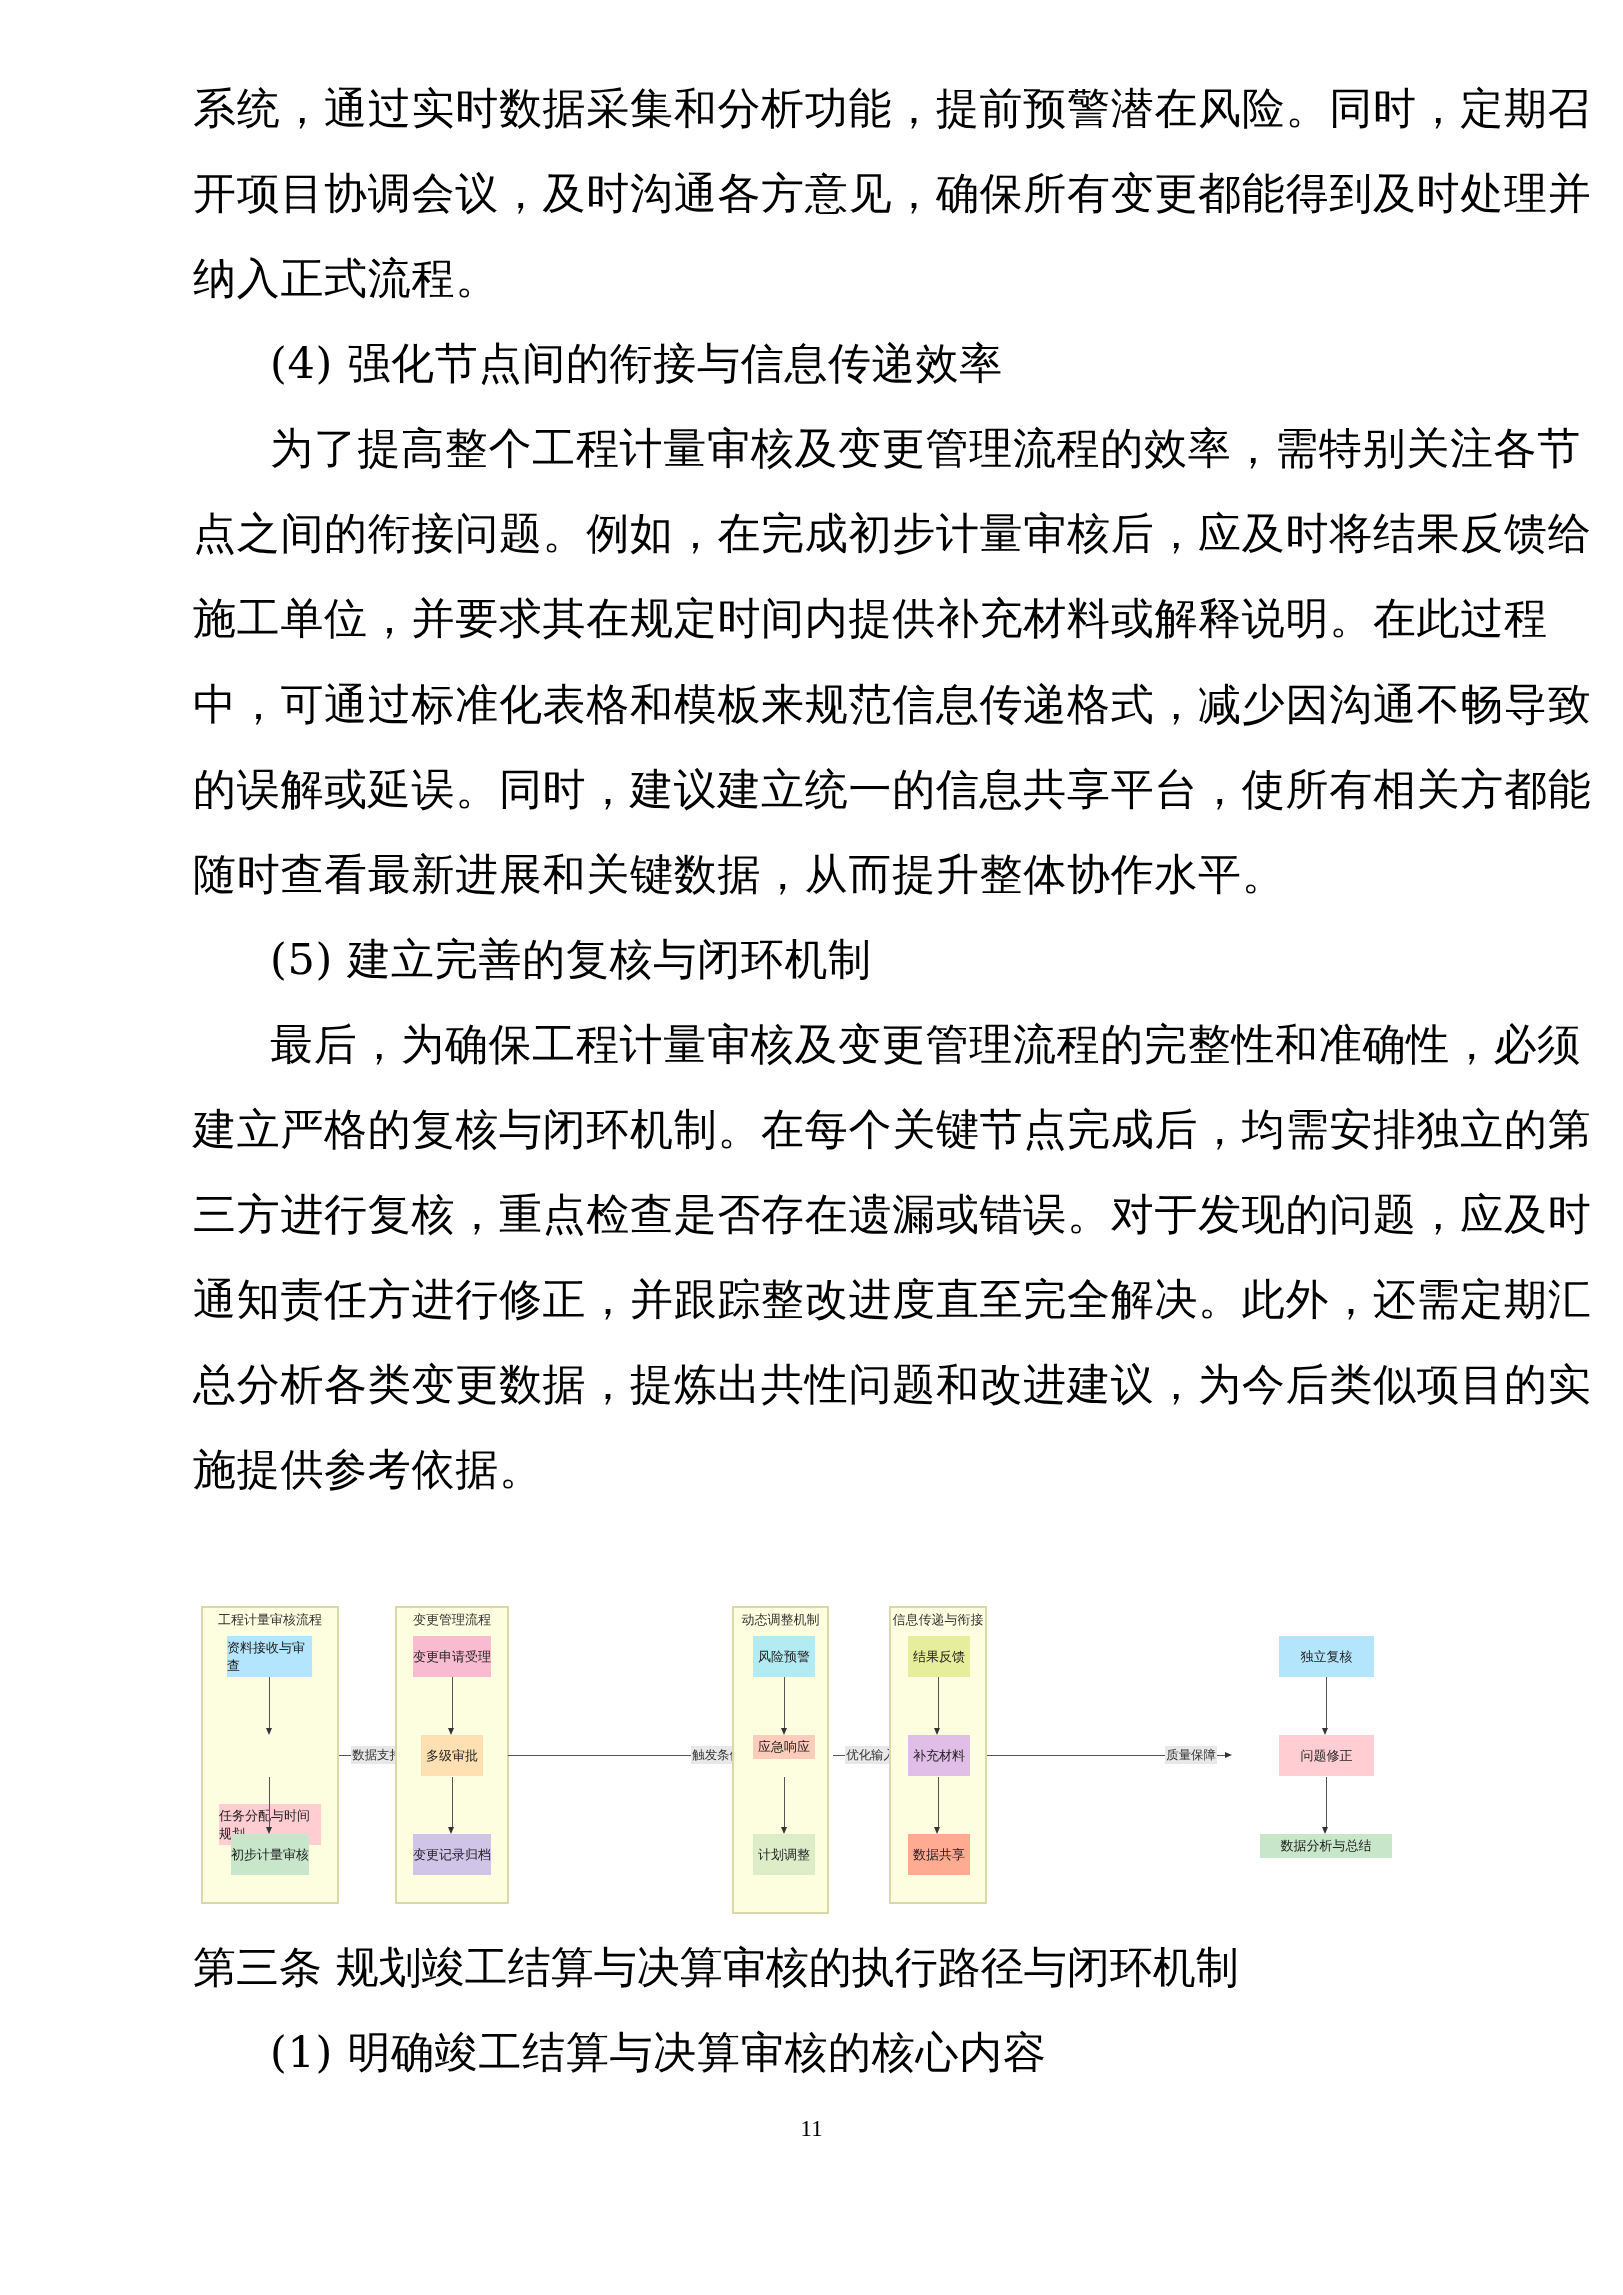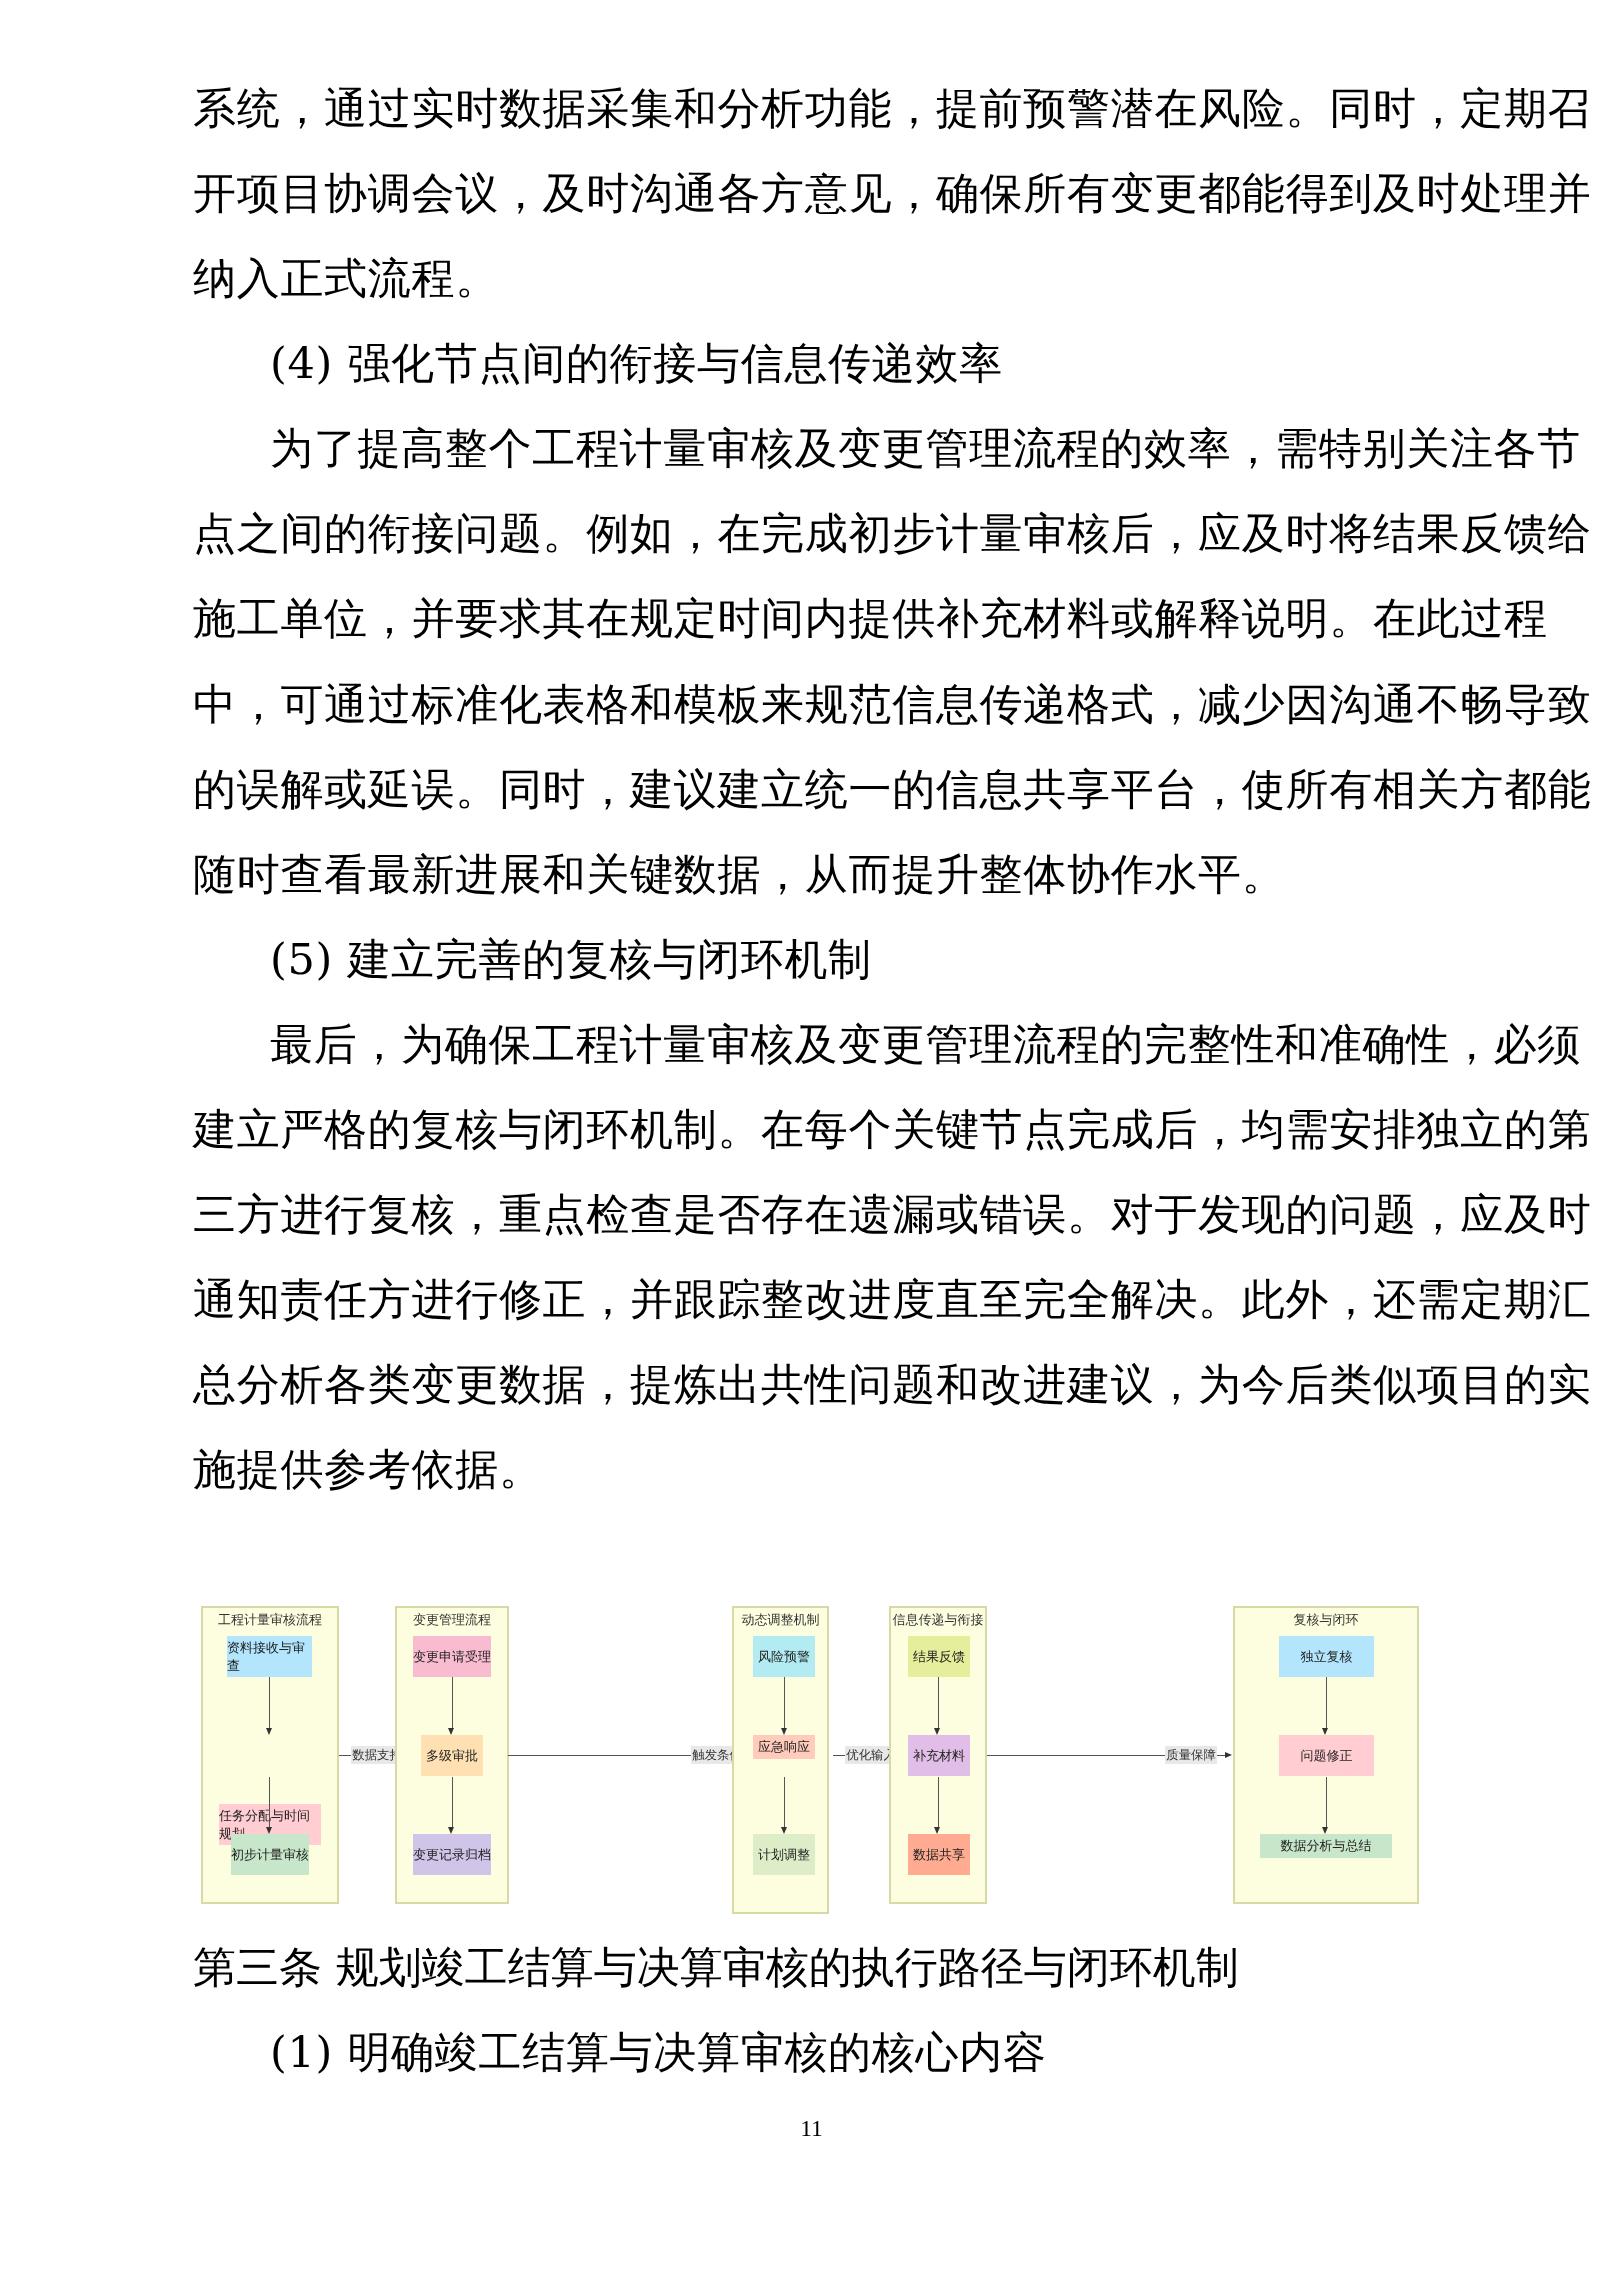--- a/index.html
+++ b/index.html
@@ -98,23 +98,20 @@
   <div class="arrowhead-down" style="left:934px; top:1728px;"></div>
   <div class="node" style="left:908px; top:1735px; width:62px; height:41px; background:#e1bee7;">补充材料</div>
   <div class="vline" style="left:938px; top:1777px; height:52px;"></div>
   <div class="arrowhead-down" style="left:934px; top:1827px;"></div>
   <div class="node" style="left:908px; top:1834px; width:62px; height:41px; background:#ffab91;">数据共享</div>
 
   <div class="hline" style="left:987px; top:1755px; width:239px;"></div>
   <div class="arrowhead-right" style="left:1225px; top:1752px;"></div>
   <div class="edge-label" style="left:1165px; top:1746px;">质量保障</div>
 
-  <div class="cluster" style="left:1233px; top:1606px; width:186px; height:298px;">
-    <div class="cluster-title">复核与闭环</div>
-  </div>
   <div class="node" style="left:1279px; top:1636px; width:95px; height:41px; background:#b3e5fc;">独立复核</div>
   <div class="vline" style="left:1326px; top:1677px; height:52px;"></div>
   <div class="arrowhead-down" style="left:1322px; top:1728px;"></div>
   <div class="node" style="left:1279px; top:1735px; width:95px; height:41px; background:#ffcdd2;">问题修正</div>
   <div class="vline" style="left:1326px; top:1777px; height:52px;"></div>
   <div class="arrowhead-down" style="left:1322px; top:1827px;"></div>
   <div class="node" style="left:1260px; top:1834px; width:132px; height:24px; background:#c8e6c9;">数据分析与总结</div>
 </div>
 
 <div class="h3" style="top:1941px;">第三条  规划竣工结算与决算审核的执行路径与闭环机制</div>

